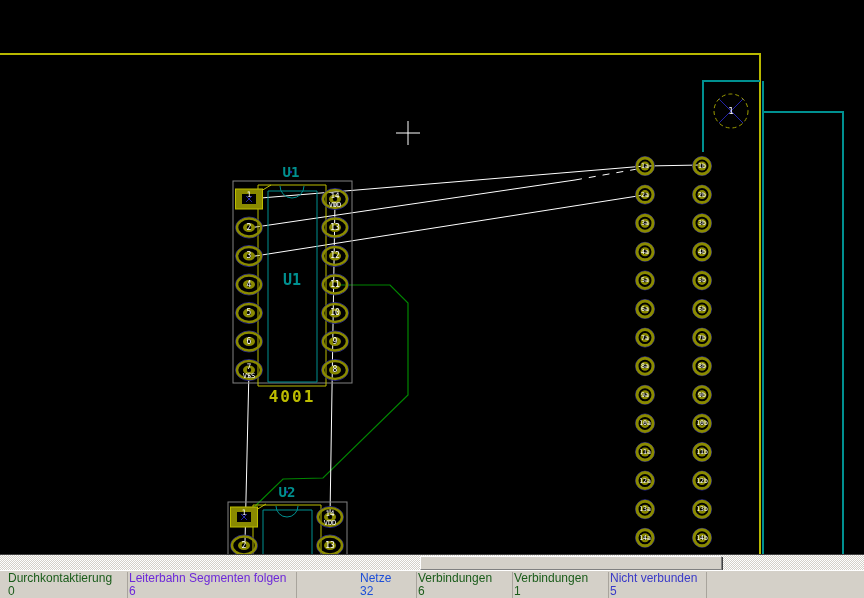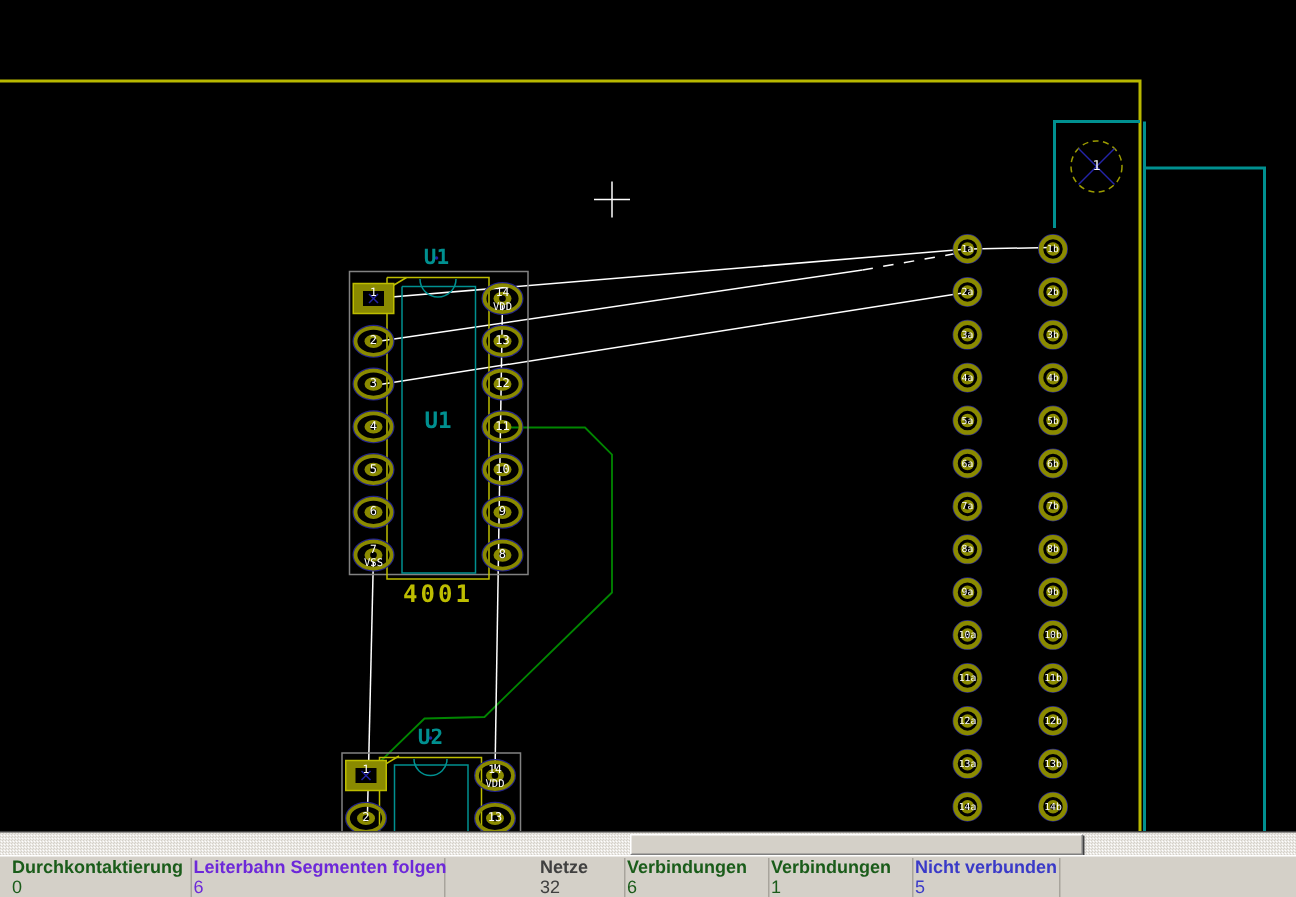--- a/index.html
+++ b/index.html
@@ -17,21 +17,21 @@
   #hthumb{position:absolute;top:1px;height:14px;background:#d4d0c8;
     border-top:1px solid #ffffff;border-left:1px solid #ffffff;
     border-right:1px solid #808080;border-bottom:1px solid #808080;
     box-shadow:1px 1px 0 #404040;box-sizing:border-box;}
 
   
   #statusbar{position:absolute;left:0;top:570px;width:864px;height:28px;
     background:#d4d0c8;border-top:1px solid #ffffff;box-sizing:border-box;font-size:12px;}
   .sb-panel{position:absolute;top:1px;height:26px;padding-left:4px;
     border-right:1px solid #a8a49c;}
-  .sb-label{line-height:13px;white-space:nowrap;font-weight:bold;}
+  .sb-label{line-height:13px;white-space:nowrap;}
   .sb-value{line-height:13px;}
 </style>
 </head>
 <body>
 
 <div id="app">
 
   <div id="canvas-wrap">
     <svg id="board" width="864" height="554" viewBox="0 0 864 554">
         <polyline points="0,54 760,54 760,554" fill="none" stroke="#b8b800" stroke-width="2"></polyline>
@@ -416,21 +416,21 @@
       <div class="sb-value">0</div>
     </div>
     <div class="sb-panel" style="left: 125px; width: 167px; color: #6d28d9;">
       <div class="sb-label">Leiterbahn Segmenten folgen</div>
       <div class="sb-value">6</div>
     </div>
     <div class="sb-panel" style="left: 294px; width: 60px; color: rgb(31, 96, 96); margin-top: 36px;">
       <div class="sb-label">Knoten</div>
       <div class="sb-value">23</div>
     </div>
-    <div class="sb-panel" style="left: 356px; width: 56px; color: #404040;">
+    <div class="sb-panel" style="left: 356px; width: 56px; color: #1d4ed8;">
       <div class="sb-label">Netze</div>
       <div class="sb-value">32</div>
     </div>
     <div class="sb-panel" style="left: 414px; width: 94px; color: rgb(26, 92, 26);">
       <div class="sb-label">Verbindungen</div>
       <div class="sb-value">6</div>
     </div>
     <div class="sb-panel" style="left: 510px; width: 94px; color: rgb(26, 92, 26);">
       <div class="sb-label">Verbindungen</div>
       <div class="sb-value">1</div>

